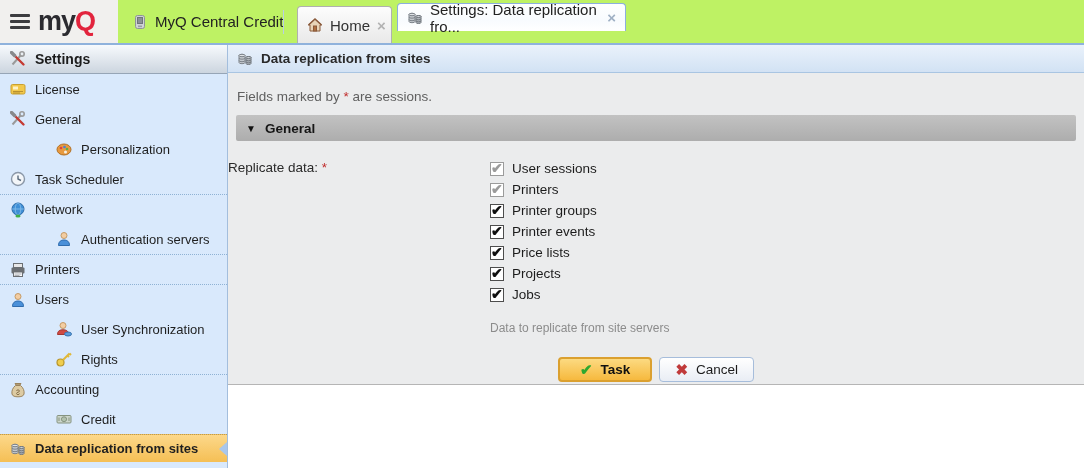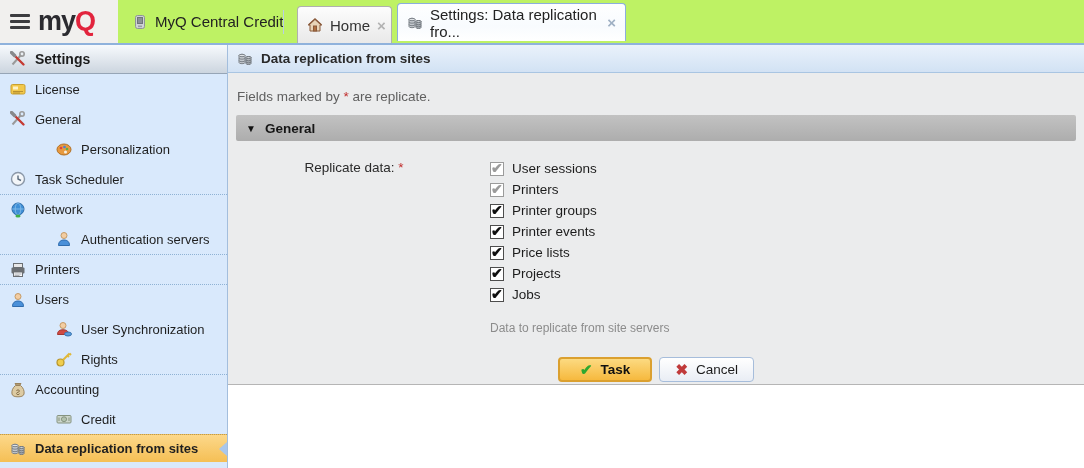--- a/index.html
+++ b/index.html
@@ -13,21 +13,21 @@
   .logo-area { position:absolute; left:0; top:0; width:118px; height:43px; background:#f1f0ee; display:flex; align-items:center; padding-left:10px; }
   .hamburger { display:flex; flex-direction:column; gap:3px; margin-right:8px; cursor:pointer; }
   .hamburger div { width:20px; height:3px; background:#3c3c3f; border-radius:1px; }
   .logo { font-size:27px; font-weight:800; letter-spacing:-1px; color:#2b2b30; line-height:1; }
   .logo .q { color:#e2243d; }
   .server-chip { position:absolute; left:132px; top:0; height:43px; display:flex; align-items:center; gap:7px; font-size:15px; color:#222; }
   .topbar-sep { position:absolute; left:283px; top:10px; width:1px; height:24px; background:#b9cfe4; }
 
   .tab { position:absolute; display:flex; align-items:center; gap:7px; padding:0 9px; border-radius:4px 4px 0 0; font-size:15px; cursor:pointer; }
   .tab-home { left:297px; top:6px; width:95px; height:37px; background:linear-gradient(#fdfdfd,#e9e9e9); border:1px solid #b0b0b0; border-bottom:none; color:#333; z-index:1; }
-  .tab-active { left:397px; top:3px; width:229px; height:38px; background:linear-gradient(#feffff,#f8fbfe 60%,#ffffff); border:1px solid #8caede; border-bottom:none; color:#222; z-index:3; }
+  .tab-active { left:397px; top:3px; width:229px; height:28px; background:linear-gradient(#feffff,#f8fbfe 60%,#ffffff); border:1px solid #8caede; border-bottom:none; color:#222; z-index:3; }
   .tab .close { margin-left:auto; color:#b3b3b3; font-size:15px; font-weight:bold; cursor:pointer; }
   .tab-active .close { color:#9fb0c4; }
 
   .icon16 { width:16px; height:16px; flex:0 0 16px; display:inline-block; }
 
   
   .sidebar { position:absolute; left:0; top:45px; width:228px; height:423px; background:#d9e9fc; border-right:1px solid #a3bedd; display:flex; flex-direction:column; }
   .side-header { height:29px; display:flex; align-items:center; gap:9px; padding-left:10px; background:linear-gradient(#f7fafd,#ccd5df); border-bottom:1px solid #96a5b6; font-size:14px; font-weight:bold; color:#1c1c1c; }
   .side-item { height:30px; display:flex; align-items:center; gap:9px; padding-left:10px; font-size:13px; color:#1f1f1f; cursor:pointer; }
   .side-item.indent { padding-left:56px; }
@@ -38,21 +38,21 @@
   
   .main { position:absolute; left:228px; top:45px; width:856px; height:423px; background:#fff; }
   .main-header { height:28px; display:flex; align-items:center; gap:8px; padding-left:9px; background:linear-gradient(#eaf2fb,#d2e2f4); border-bottom:1px solid #a9c5e2; font-size:13.5px; font-weight:bold; color:#2a2a2a; }
   .panel { height:312px; background:#ebeced; border-bottom:1px solid #b5b5b5; padding-top:16px; }
   .mandatory-note { padding-left:9px; font-size:13.5px; color:#606060; }
   .mandatory-note .star, .req-star { color:#c02b2b; }
   .section-bar { margin:11px 8px 0 8px; height:26px; background:linear-gradient(#c2c2c2,#adadad); border-radius:2px; display:flex; align-items:center; gap:9px; padding-left:10px; font-size:13.5px; font-weight:bold; color:#161616; cursor:pointer; }
   .section-bar .tri { font-size:10px; color:#111; }
 
   .form { margin-top:17px; display:grid; grid-template-columns:262px 1fr; }
-  .form-label { text-align:center; padding-right:10px; font-size:13.5px; color:#2a2a2a; padding-top:2px; }
+  .form-label { text-align:left; padding-right:10px; font-size:13.5px; color:#2a2a2a; padding-top:2px; }
   .cb-row { height:21px; display:flex; align-items:center; gap:8px; cursor:pointer; }
   .cb { position:relative; width:14px; height:14px; background:#fff; border:1px solid #4d4d4d; }
   .cb::after { content:"\2714"; position:absolute; left:0px; top:-3px; font-size:14px; font-weight:bold; color:#0f0f0f; }
   .cb-row.disabled .cb { border-color:#9b9b9b; }
   .cb-row.disabled .cb::after { color:#9b9b9b; }
   .cb-label { font-size:13.5px; color:#1c1c1c; }
   .helper { grid-column:2; margin-top:16px; font-size:12px; color:#8c8c8c; }
 
   .btn-row { margin-top:22px; display:flex; justify-content:center; gap:7px; }
   .btn { display:flex; align-items:center; gap:8px; height:25px; border-radius:4px; font-size:13.5px; cursor:pointer; }
@@ -270,21 +270,21 @@
 
   <div class="main">
     <div class="main-header">
       <span class="icon16"><svg viewBox="0 0 16 16" width="16" height="16">
             <use href="#i-datarepl"></use>
           </svg></span>
       <span>Data replication from sites</span>
     </div>
 
     <div class="panel">
-      <div class="mandatory-note"><span>Fields marked by </span><span class="star">*</span><span> are replicate.</span></div>
+      <div class="mandatory-note"><span>Fields marked by </span><span class="star">*</span><span> are sessions.</span></div>
 
       <div class="section-bar">
         <span class="tri">▼</span>
         <span>General</span>
       </div>
 
       <div class="form">
         <div class="form-label"><span>Replicate data:</span> <span class="req-star">*</span></div>
         <div>
           <div class="cb-row disabled">

